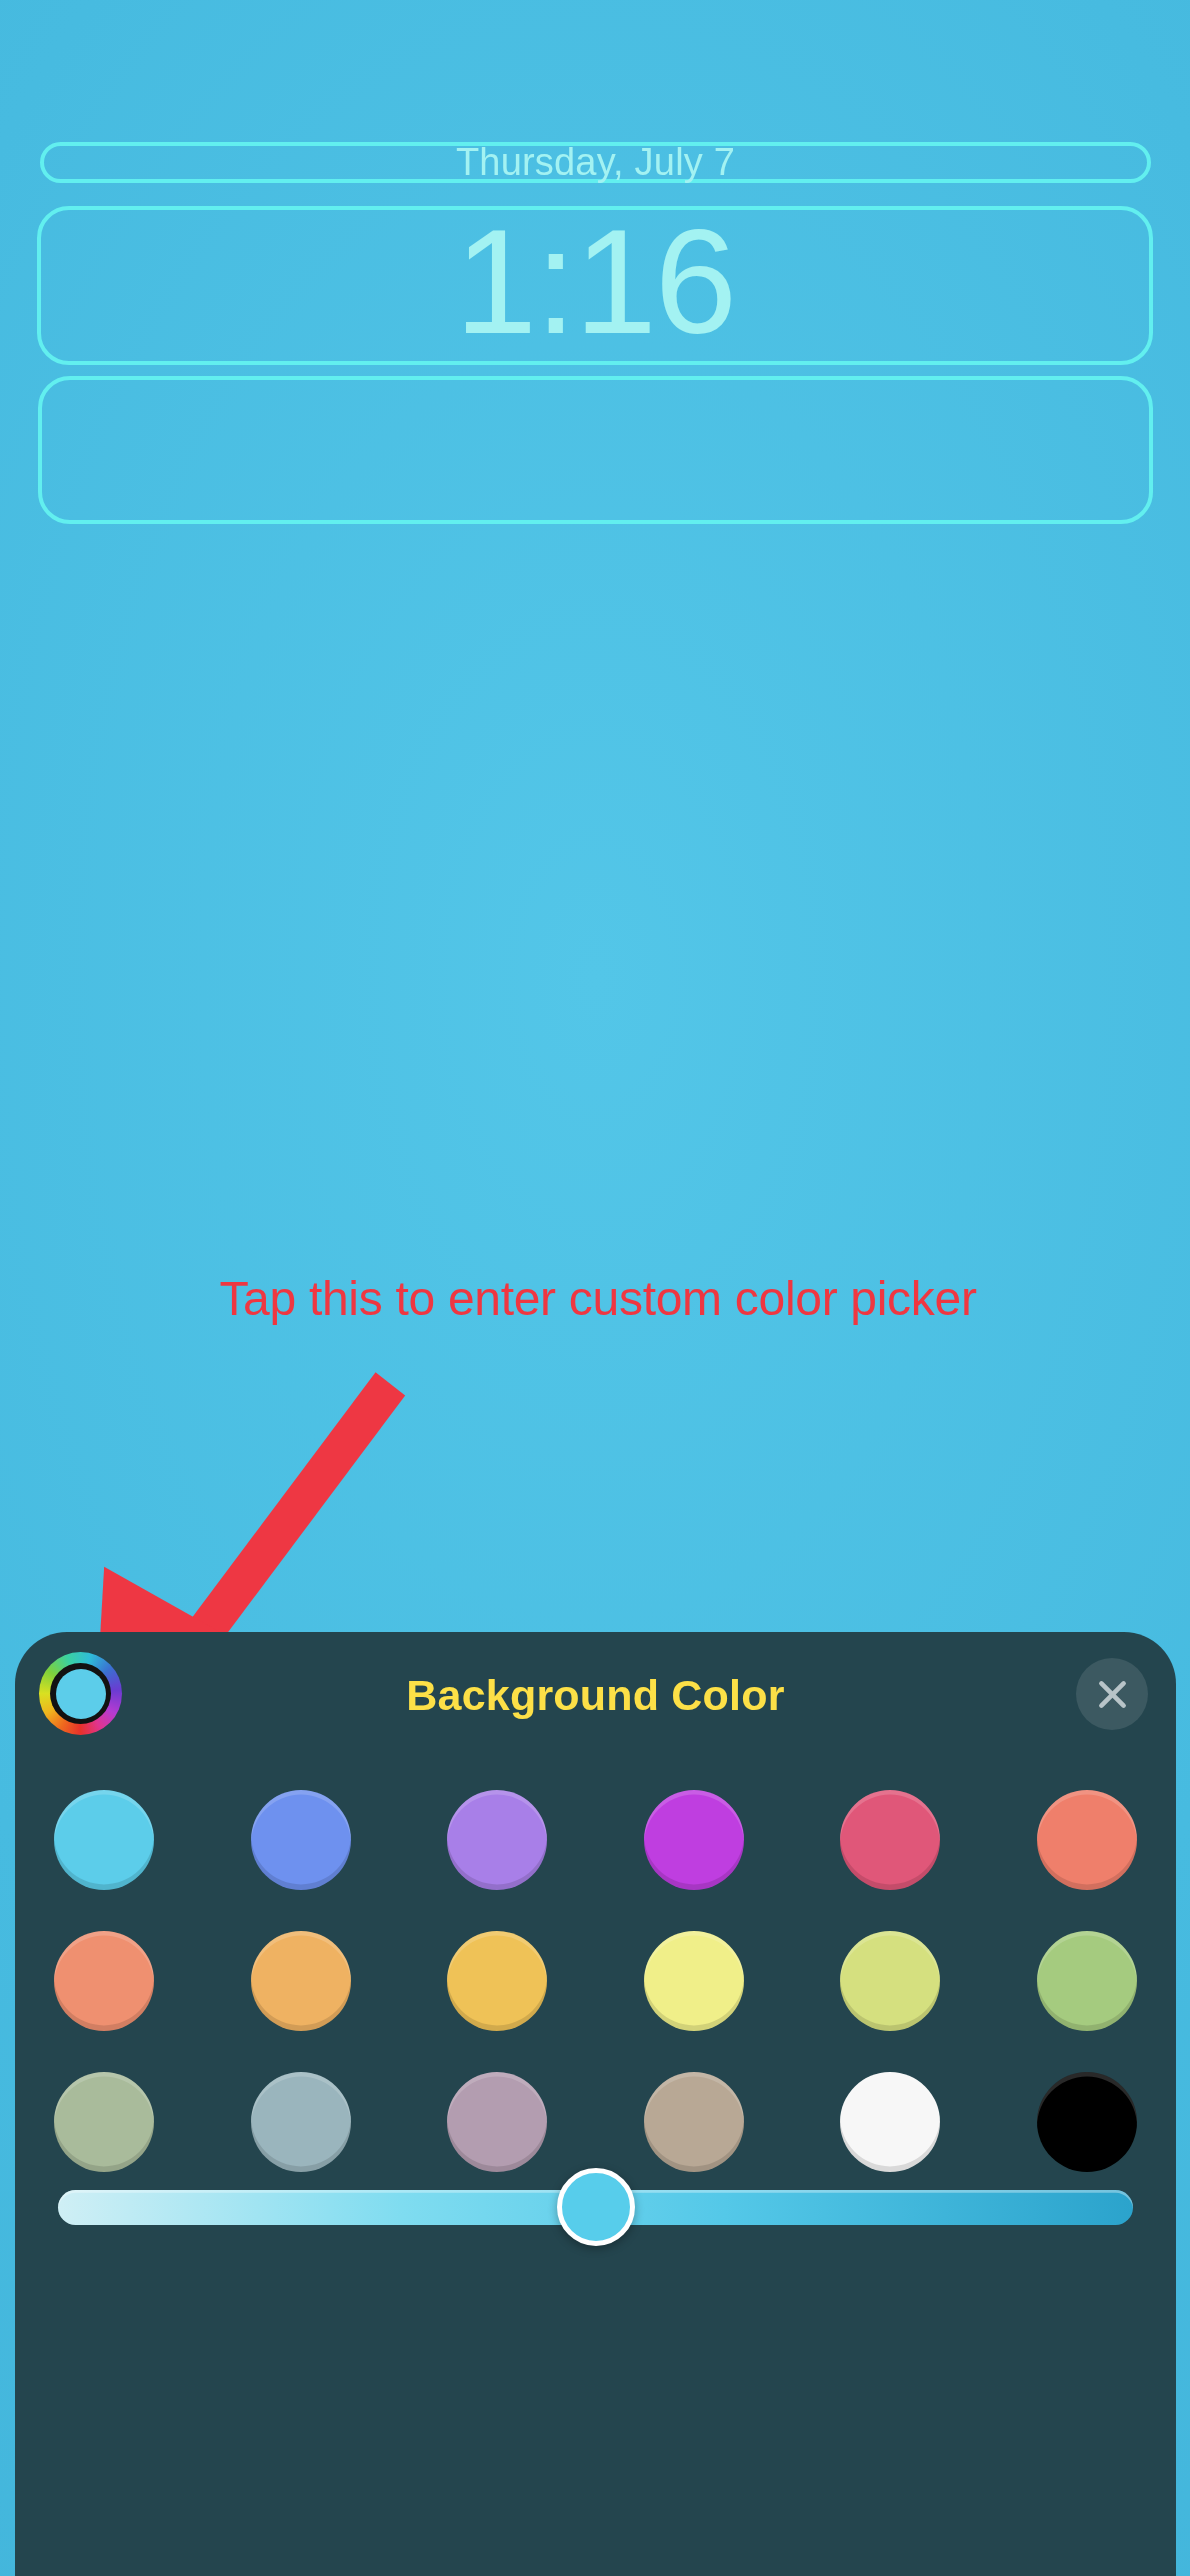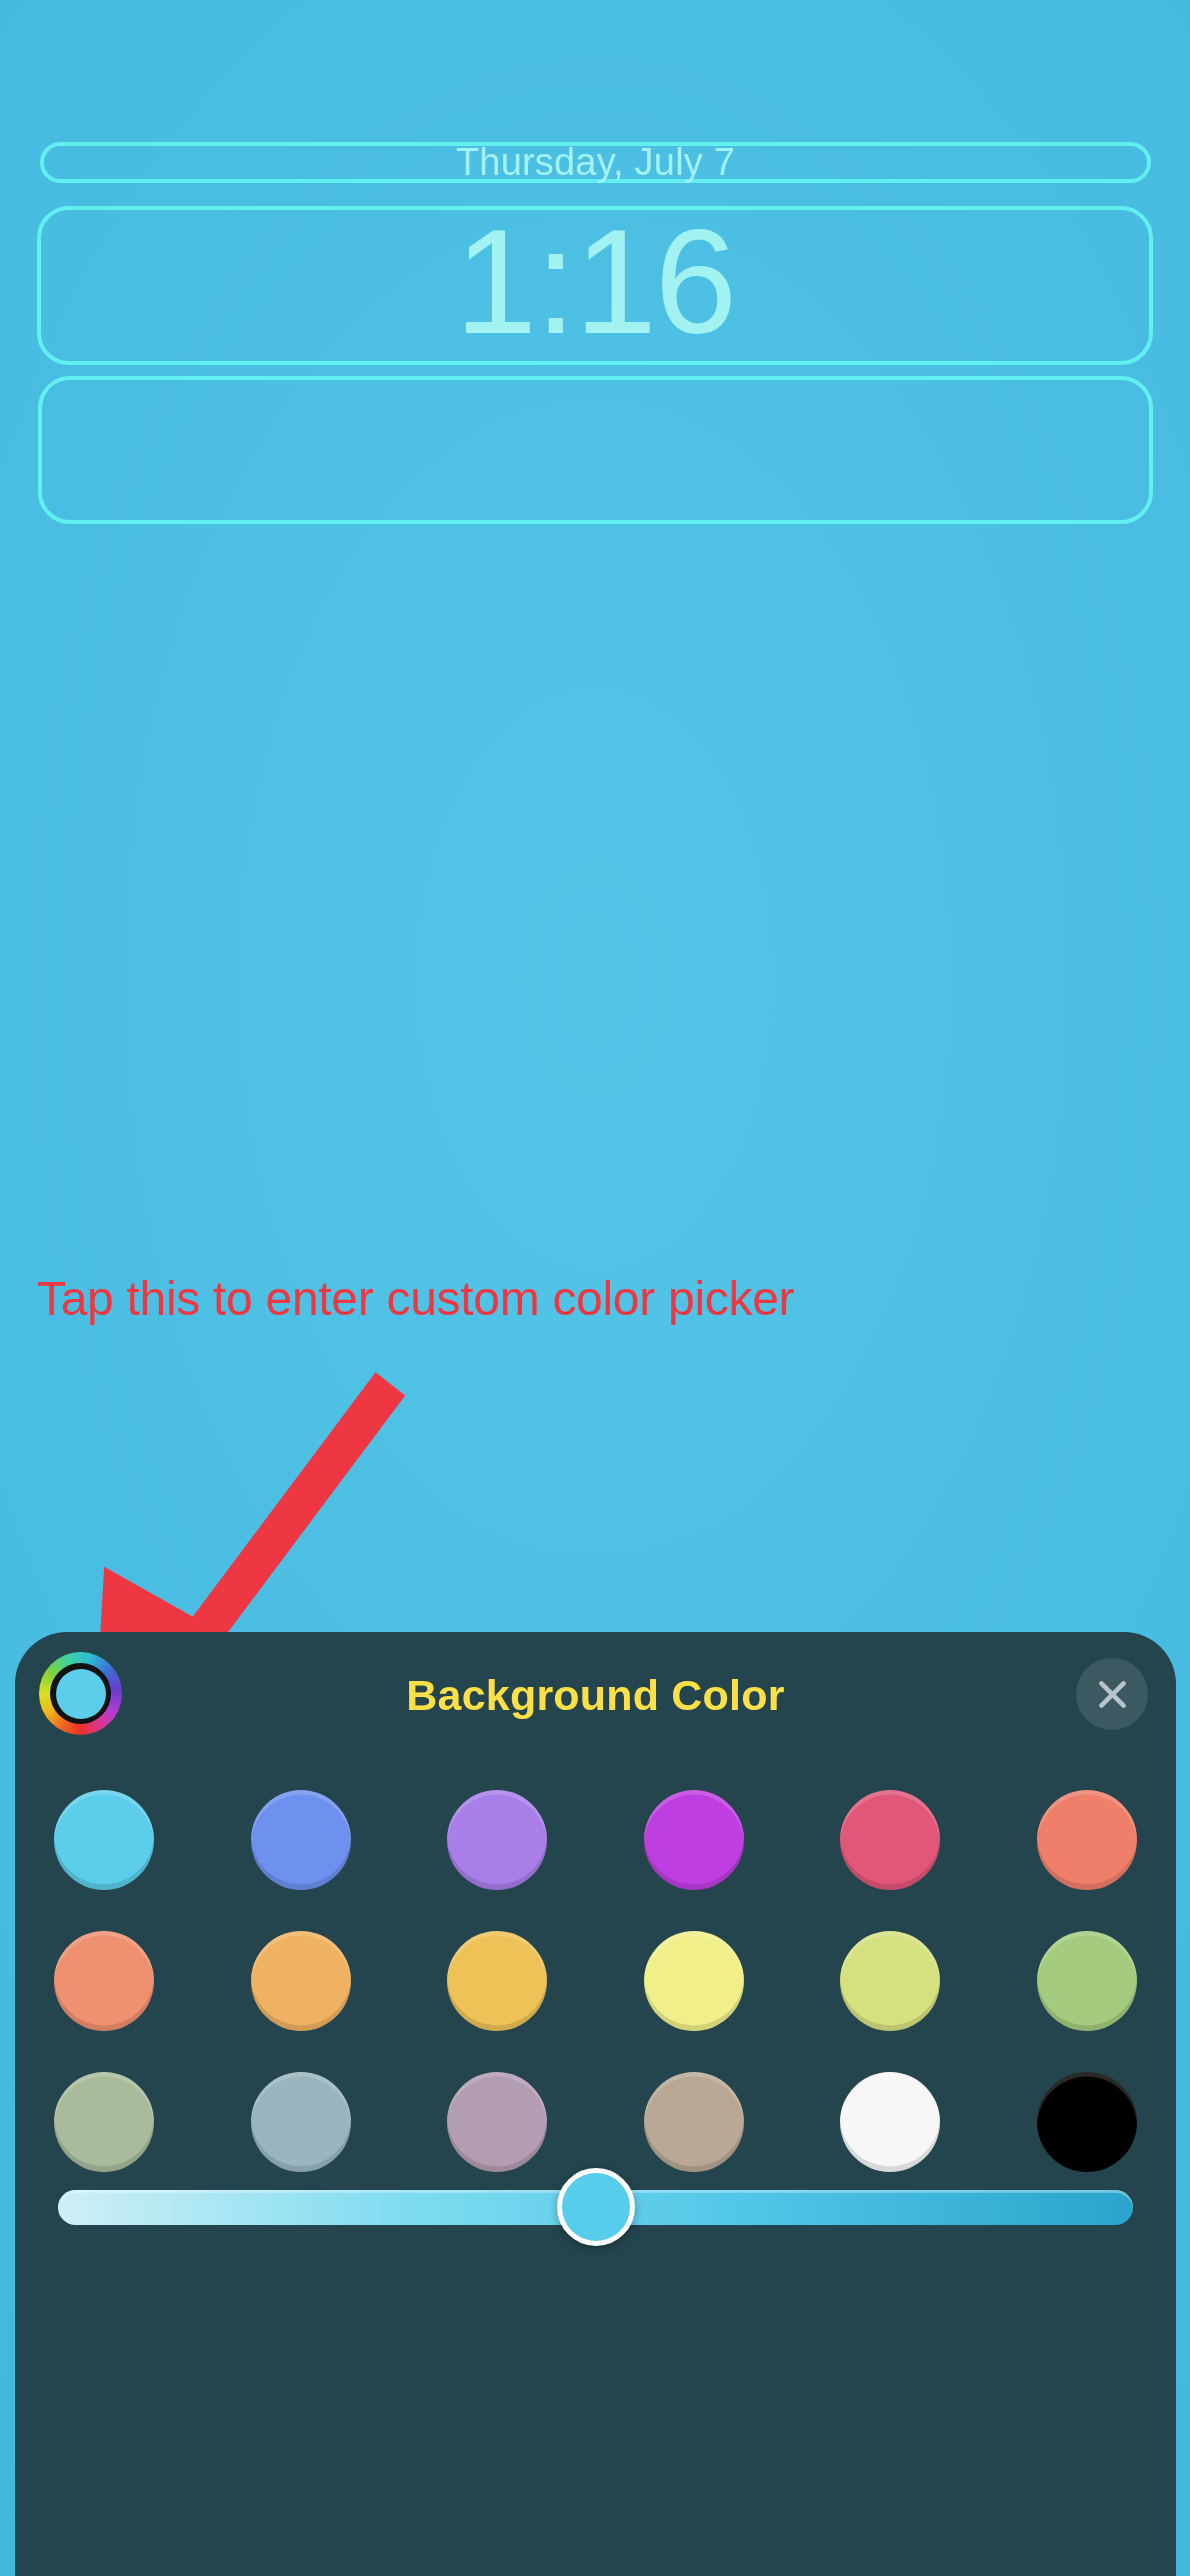--- a/index.html
+++ b/index.html
@@ -51,20 +51,21 @@
 
   
   #annotation-text{
     position:absolute;
     left:37px; top:1271px;
     width:1122px;
     font-size:48px;
     color:#ef3741;
     white-space:nowrap;
     letter-spacing:-0.3px;
+    text-align:center;
   }
   #annotation-arrow{
     position:absolute;
     left:56px; top:1335px;
     width:389px; height:371px;
     pointer-events:none;
   }
 
   
   #color-panel{

